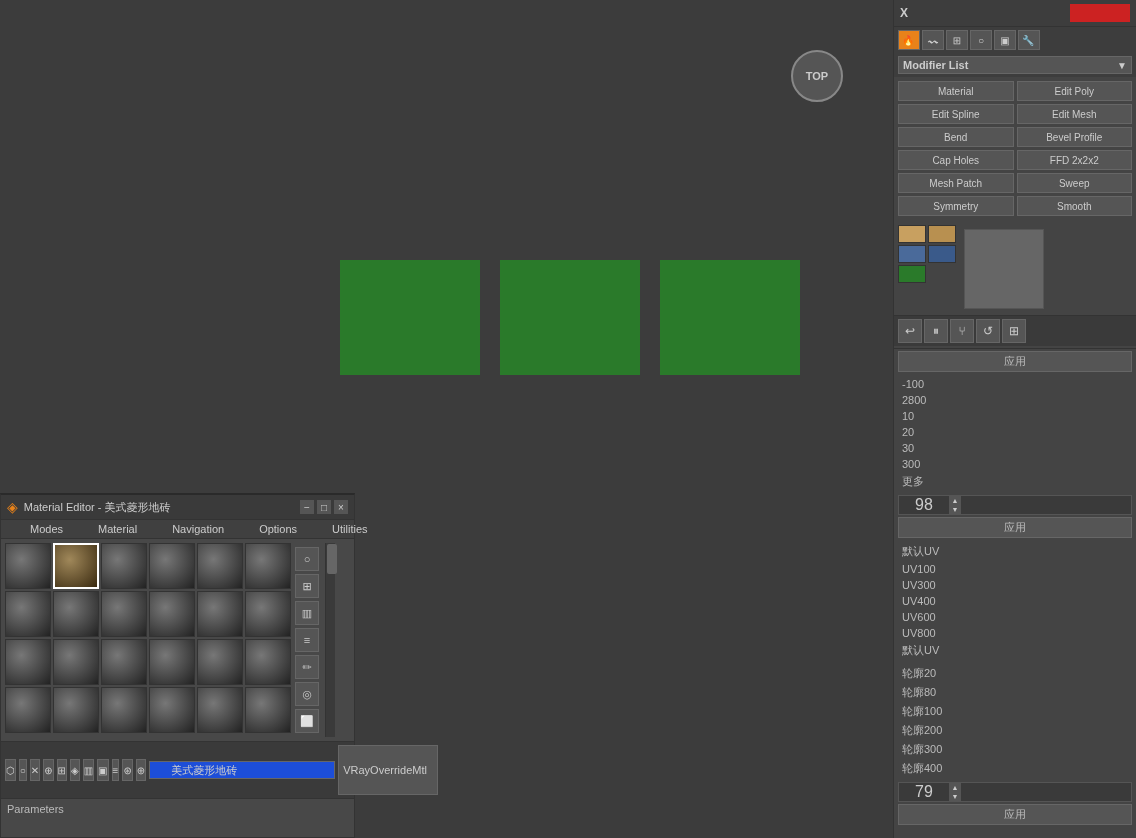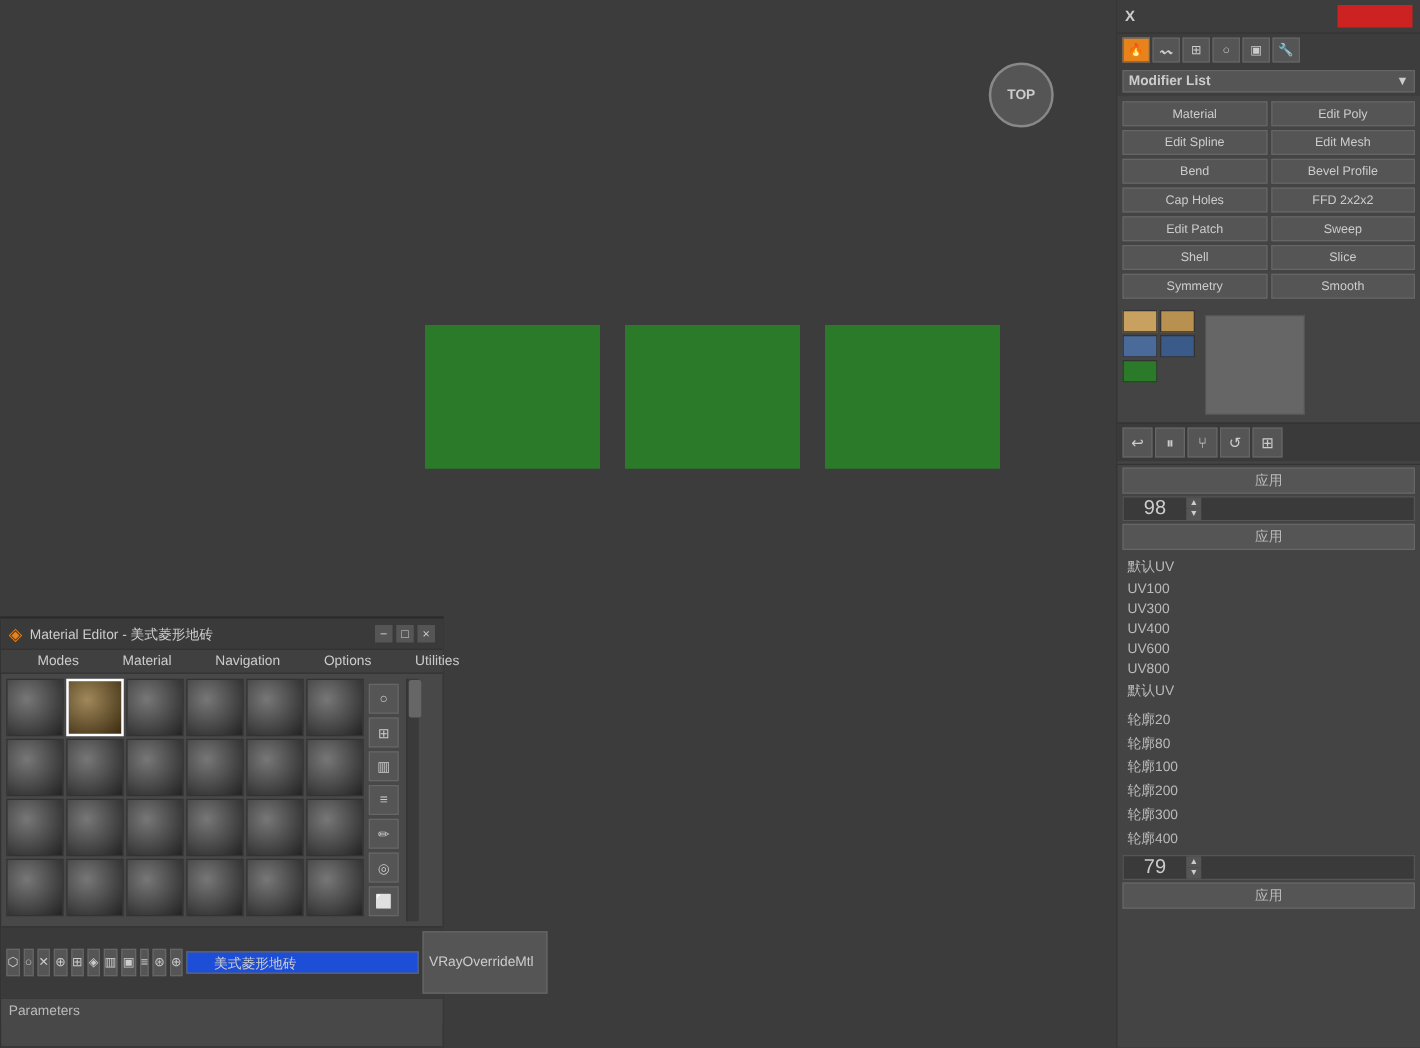--- a/index.html
+++ b/index.html
@@ -472,26 +472,22 @@
     </div>
     <div class="mod-row">
       <div class="mod-btn">Bend</div>
       <div class="mod-btn">Bevel Profile</div>
     </div>
     <div class="mod-row">
       <div class="mod-btn">Cap Holes</div>
       <div class="mod-btn">FFD 2x2x2</div>
     </div>
     <div class="mod-row">
-      <div class="mod-btn">Edit Patch</div>
+      <div class="mod-btn">Mesh Patch</div>
       <div class="mod-btn">Sweep</div>
-    </div>
-    <div class="mod-row">
-      <div class="mod-btn">Shell</div>
-      <div class="mod-btn">Slice</div>
     </div>
     <div class="mod-row">
       <div class="mod-btn">Symmetry</div>
       <div class="mod-btn">Smooth</div>
     </div>
   </div>
 
   <div style="display:flex; padding:2px 4px; gap:4px; align-items:flex-start;">
     <div style="display:grid; grid-template-columns: 28px 28px; gap:2px;">
       <div class="swatch tan"></div>
@@ -508,20 +504,29 @@
     <div class="rp-tool-icon">⏸</div>
     <div class="rp-tool-icon">⑂</div>
     <div class="rp-tool-icon">↺</div>
     <div class="rp-tool-icon">⊞</div>
   </div>
 
   <div class="sep-line"></div>
 
   <div class="rp-apply-btn">应用</div>
 
+  <div class="rp-cn-menu">
+    <span class="rp-cn-menu-item">-100</span>
+    <span class="rp-cn-menu-item">2800</span>
+    <span class="rp-cn-menu-item">10</span>
+    <span class="rp-cn-menu-item">20</span>
+    <span class="rp-cn-menu-item">30</span>
+    <span class="rp-cn-menu-item">300</span>
+    <span class="rp-cn-menu-item">更多</span>
+  </div>
 
   <div class="spinner-input">
     <input type="text" value="98" style="">
     <div class="spinner-arrows">
       <button class="spin-arrow">▲</button>
       <button class="spin-arrow">▼</button>
     </div>
   </div>
 
   <div class="rp-apply-btn">应用</div>

